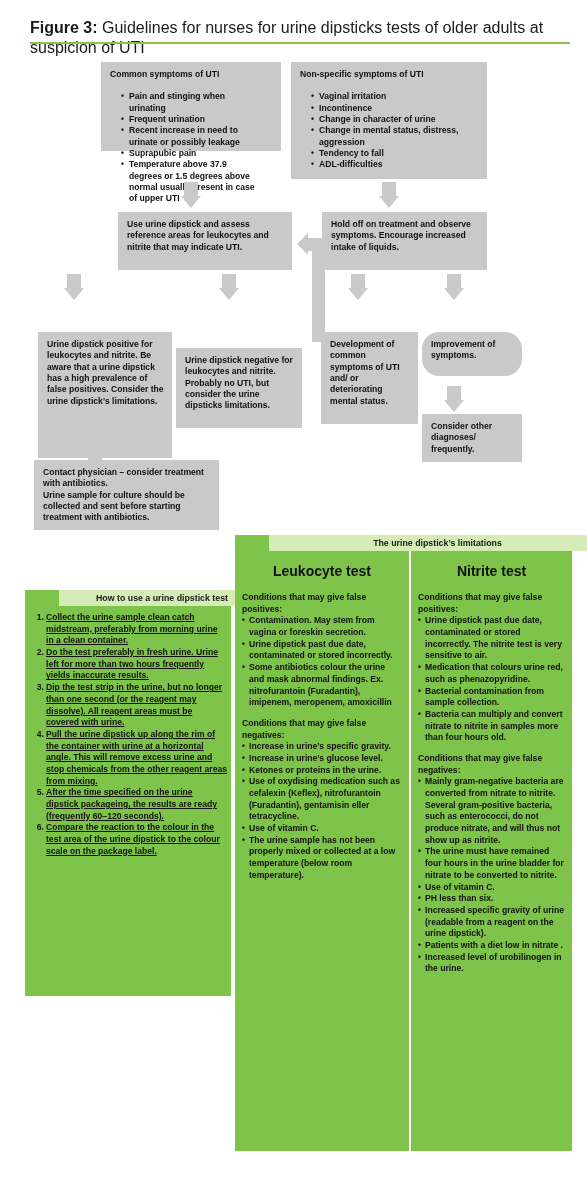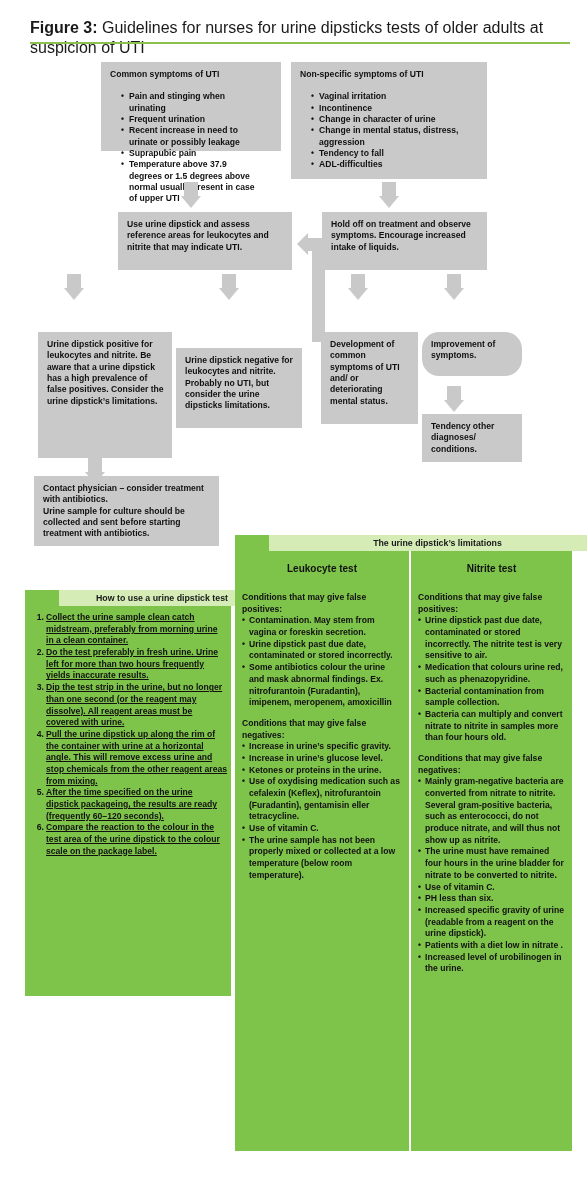--- a/index.html
+++ b/index.html
@@ -71,21 +71,21 @@
   }
 
   
   .g-panel { position:absolute; background:#7ec34a; }
   .g-head {
     position:absolute; background:#d5ecb6; color:#1a1a1a;
     font-size:8.8px; font-weight:bold; text-align:center;
     display:flex; align-items:center; justify-content:center;margin-left:34px;
   }
   .g-sub {
-    position:absolute; color:#111; font-size:10px; font-weight:bold;
+    position:absolute; color:#111; font-size:14px; font-weight:bold;
     text-align:center;
   }
   .g-body {
     position:absolute; color:#111; font-size:8.6px;
     line-height:1.36; font-weight:bold;
   }
   .g-body p { margin:0 0 0 0; }
   .g-body .spacer { height:9px; }
   .g-body ul { margin:0; padding:0; list-style:none; }
   .g-body li { position:relative; padding-left:7px; }
@@ -189,29 +189,29 @@
   <div class="box" style="left:422px; top:332px; width:100px; height:44px;border-radius:17px;">
     <p>Improvement of symptoms.</p>
   </div>
 
   <div class="arrow-d" style="left:444px; top:386px;">
     <div class="stem"></div>
     <div class="head"></div>
   </div>
 
   <div class="box" style="left:422px; top:414px; width:100px; height:48px;">
-    <p>Tendency other diagnoses/ conditions.</p>
+    <p>Consider other diagnoses/ frequently.</p>
   </div>
 
   <div class="arrow-d" style="left:85px; top:458px;">
     <div class="stem"></div>
     <div class="head"></div>
   </div>
 
-  <div class="box" style="left:34px; top:476px; width:185px; height:70px;">
+  <div class="box" style="left:34px; top:460px; width:185px; height:70px;">
     <p>Contact physician – consider treatment with antibiotics.</p>
     <p>Urine sample for culture should be collected and sent before starting treatment with antibiotics.</p>
   </div>
 
   <div class="g-panel" style="left:25px; top:590px; width:206px; height:406px;"></div>
   <div class="g-head" style="left:25px; top:590px; width:206px; height:16px;">How to use a urine dipstick test</div>
   <div class="g-body" style="left:31px; top:612px; width:196px;text-decoration:underline;">
     <ol>
       <li>Collect the urine sample clean catch midstream, preferably from morning urine in a clean container.</li>
       <li>Do the test preferably in fresh urine. Urine left for more than two hours frequently yields inaccurate results.</li>

